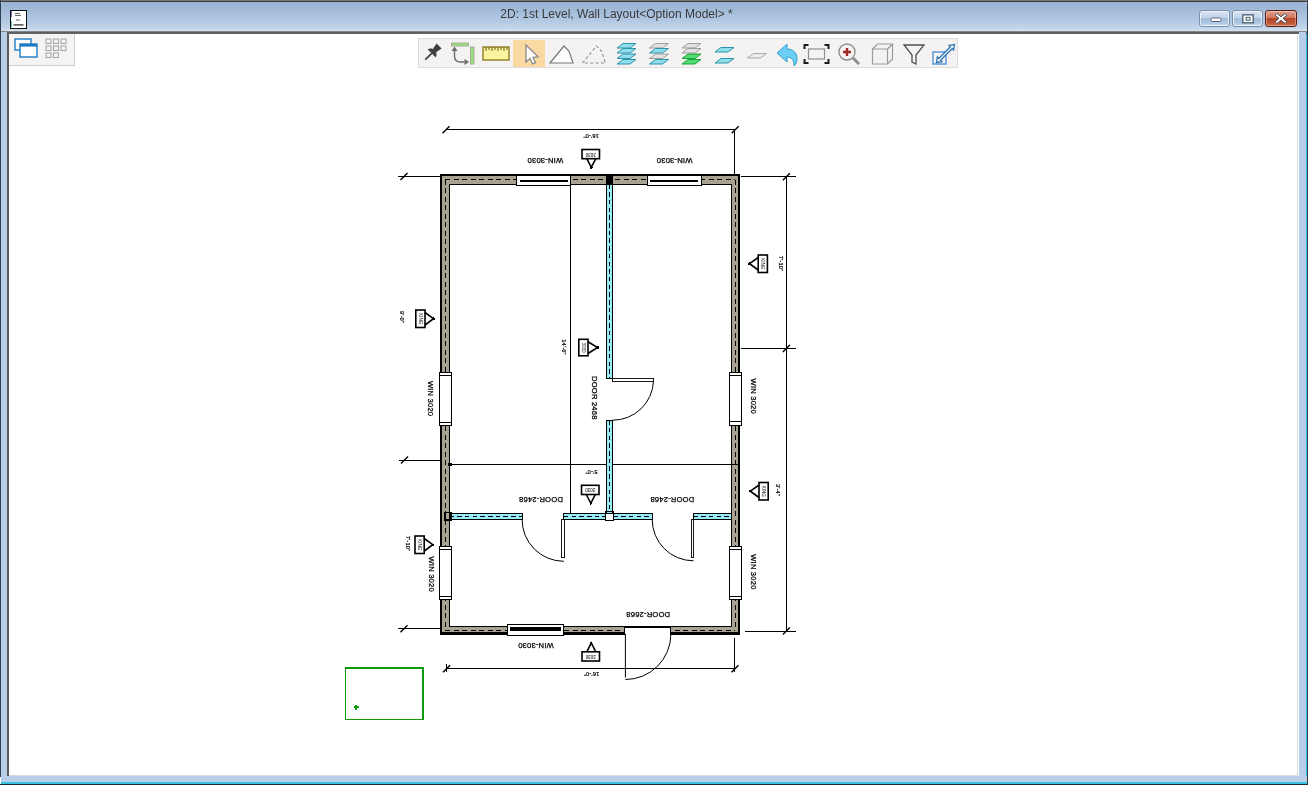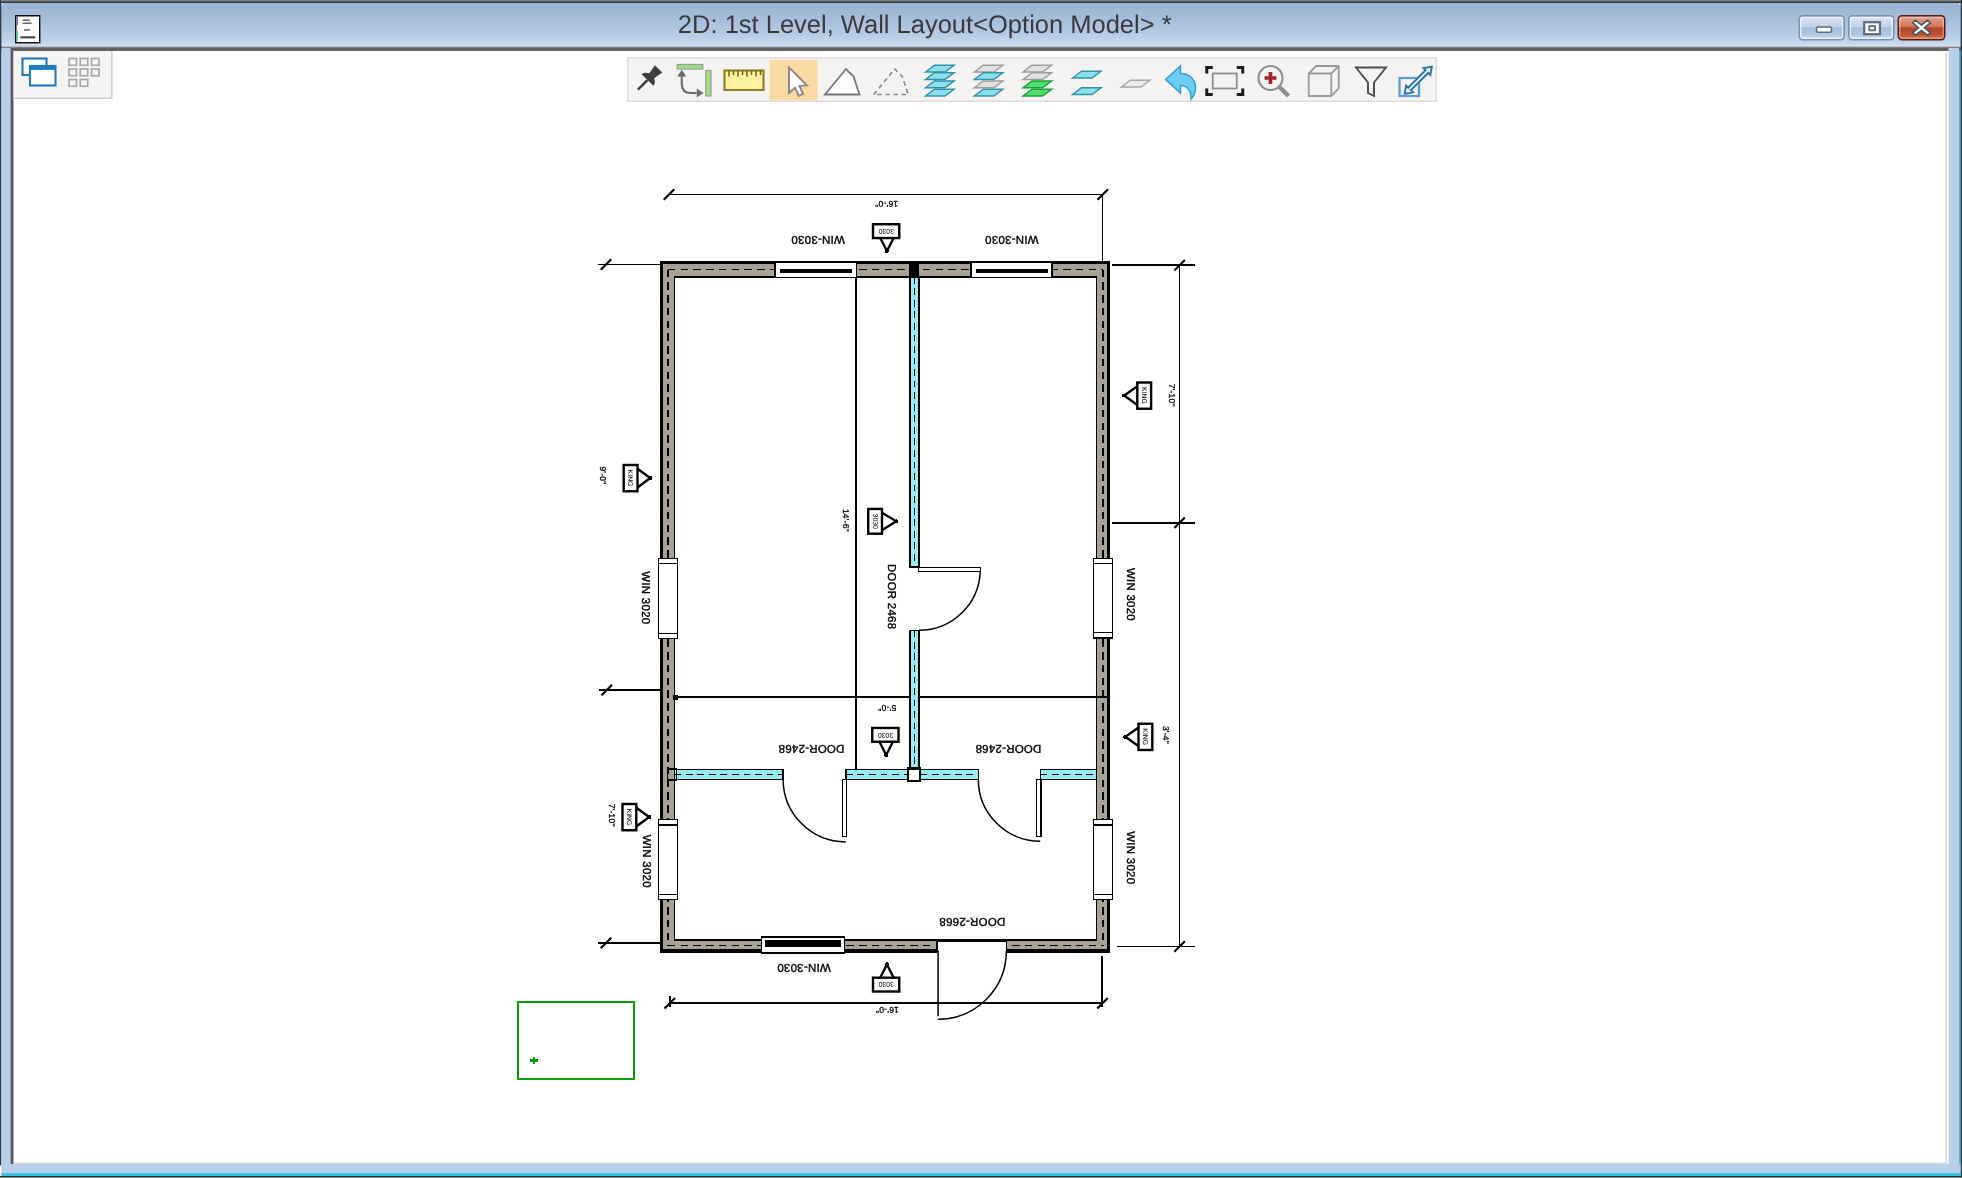--- a/index.html
+++ b/index.html
@@ -19,21 +19,21 @@
   #edge-right-dark{position:absolute;left:1307px;top:0px;width:1px;height:785px;background:#2f3f52;}
   #edge-bot-blue{position:absolute;left:1px;top:776px;width:1306px;height:6px;background:#b9cfe9;}
   #edge-bot-cyan{position:absolute;left:1px;top:782px;width:1306px;height:2px;background:#36c3e0;}
   #edge-bot-dark{position:absolute;left:0px;top:784px;width:1308px;height:1px;background:#1d2a38;}
   #canvas{position:absolute;left:9px;top:35px;width:1288px;height:740px;background:#ffffff;}
   #canvas-b-r{position:absolute;left:1297px;top:35px;width:1px;height:741px;background:#d9d9d9;}
   #canvas-b-b{position:absolute;left:9px;top:775px;width:1289px;height:1px;background:#d9d9d9;}
   
   #appicon{position:absolute;left:10px;top:10px;width:15px;height:17px;background:#fff;border:1px solid #111;}
   #title-text{position:absolute;left:0px;top:7px;width:1233px;text-align:center;
-    font-size:17px;color:#3a3a3a;}
+    font-size:12px;color:#3a3a3a;}
   .cbtn{position:absolute;top:10px;height:17px;border-radius:3px;box-sizing:border-box;}
   .blue-btn{background:linear-gradient(180deg,#d6e2f2 0%,#c3d5ea 45%,#a5bedb 50%,#aec7e2 80%,#ccdcf0 100%);
     border:1px solid #7b90a8;box-shadow:inset 0 0 0 1px rgba(255,255,255,.65);}
   #btn-close{background:linear-gradient(180deg,#e2a291 0%,#d4745b 45%,#b24729 50%,#bd5435 80%,#d0714f 100%);
     border:1px solid #5e180c;box-shadow:inset 0 0 0 1px rgba(255,255,255,.35);}
   
   #panelL{position:absolute;left:9px;top:34px;width:65px;height:31px;background:#f5f4f3;
     border-right:1px solid #cfcfcf;border-bottom:1px solid #cfcfcf;}
   #toolbar{position:absolute;left:418px;top:38px;width:540px;height:30px;background:#f4f3f2;
     border:1px solid #dcdcdc;box-sizing:border-box;}

